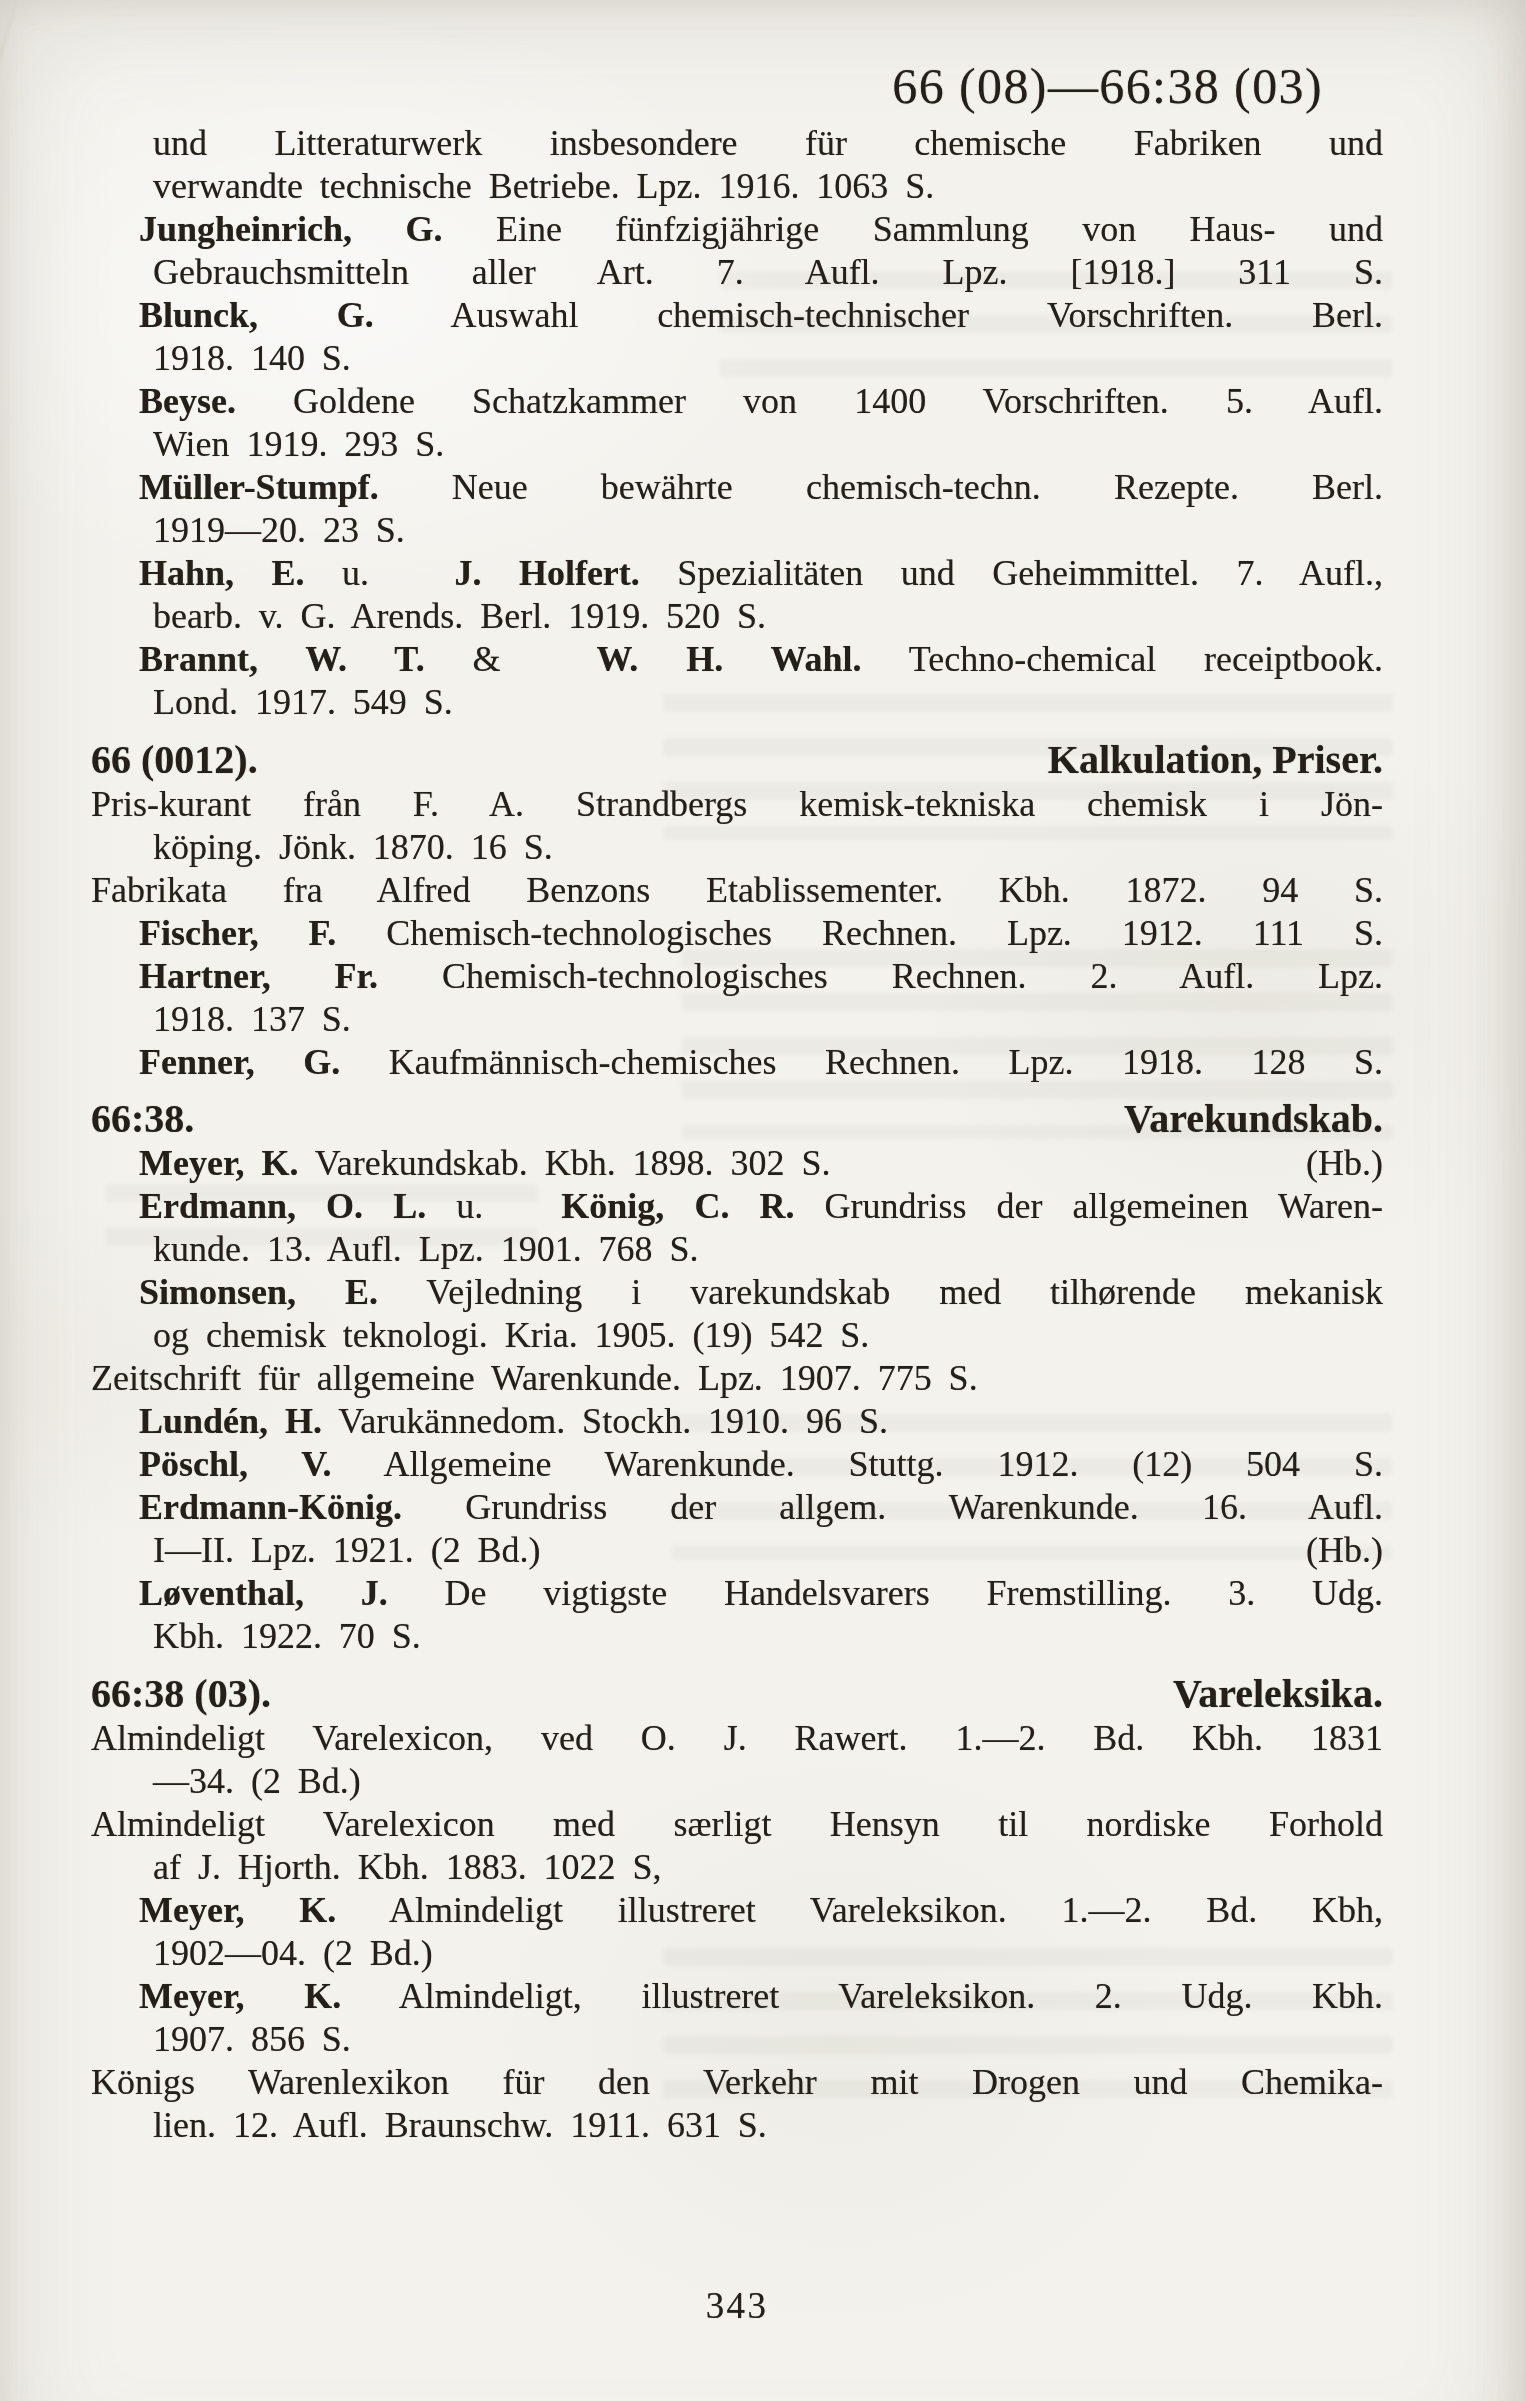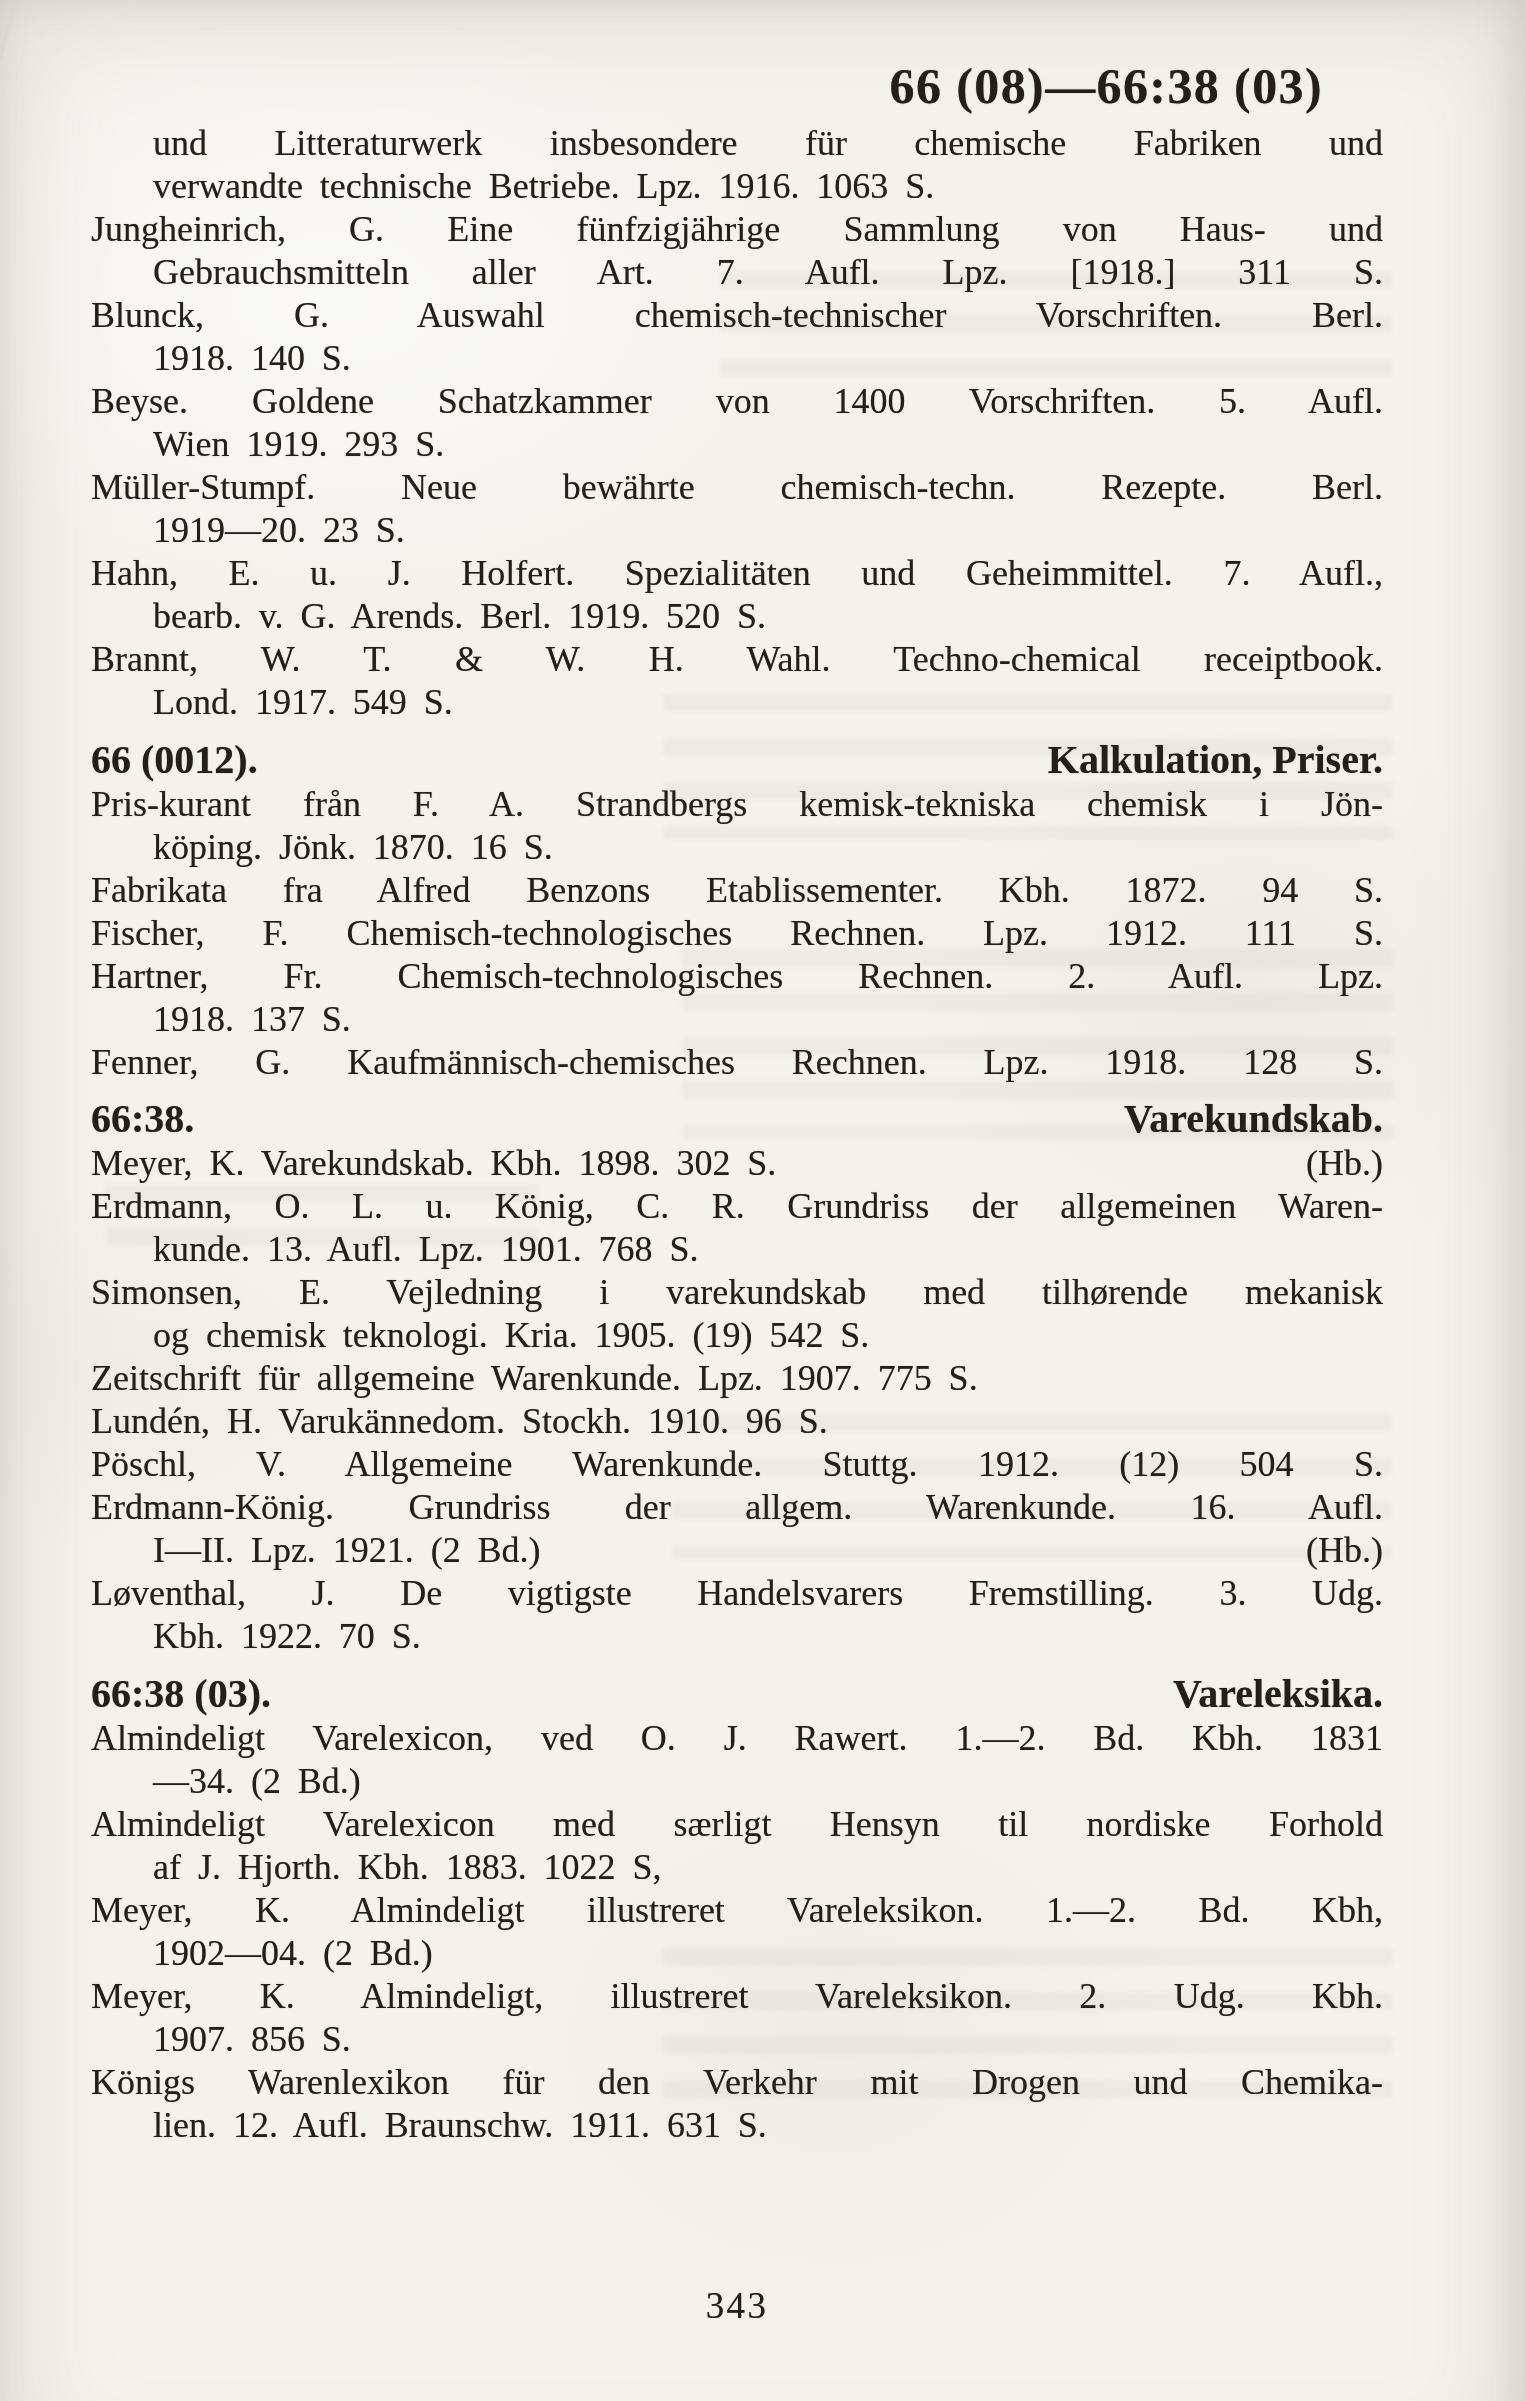--- a/index.html
+++ b/index.html
@@ -55,42 +55,42 @@
   .bleed.b2{left:663px;top:682px;width:730px;height:158px;}
   .bleed.b3{left:682px;top:937px;width:711px;height:202px;}
   .bleed.b4{left:672px;top:1402px;width:720px;height:158px;}
   .bleed.b5{left:663px;top:1936px;width:730px;height:183px;}
   .bleed.b6{left:106px;top:1172px;width:432px;height:96px;}
 
   .header{
     position:absolute;
     top:57px;right:202px;
     font-size:50px;
-    font-weight:bold;
+    font-weight:normal;
     letter-spacing:1.4px;
     text-shadow:0 0 1px rgba(30,26,20,0.55);
     white-space:nowrap;
   }
   #content{
     position:absolute;
     left:91px;top:122px;
     width:1292px;
   }
   .line{
     font-size:36px;
     line-height:43px;
     word-spacing:0.22em;
     text-shadow:0 0 0.7px rgba(30,26,20,0.5);
   }
   .line.ind{padding-left:62px;}
   .line.just{
     text-align:justify;
     text-align-last:justify;
   }
-  .b{font-weight:normal;}
+  .b{font-weight:bold;margin-left:48px;}
   .right-mark{float:right;}
   .section-head{
     display:flex;
     justify-content:space-between;
     align-items:baseline;
     font-weight:bold;
     font-size:40px;
     line-height:46px;
     margin-top:12.5px;
     text-shadow:0 0 1px rgba(30,26,20,0.5);

